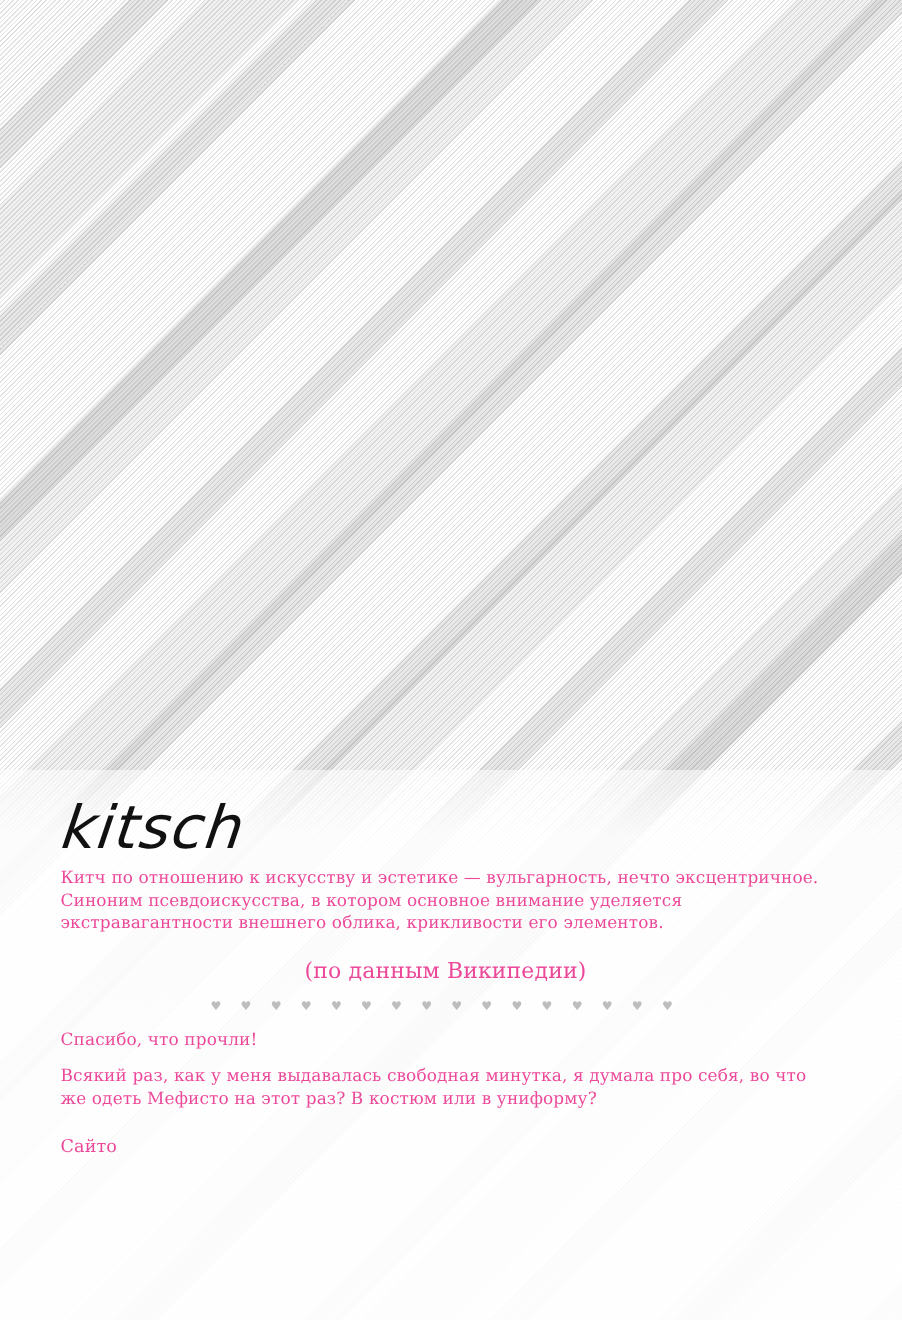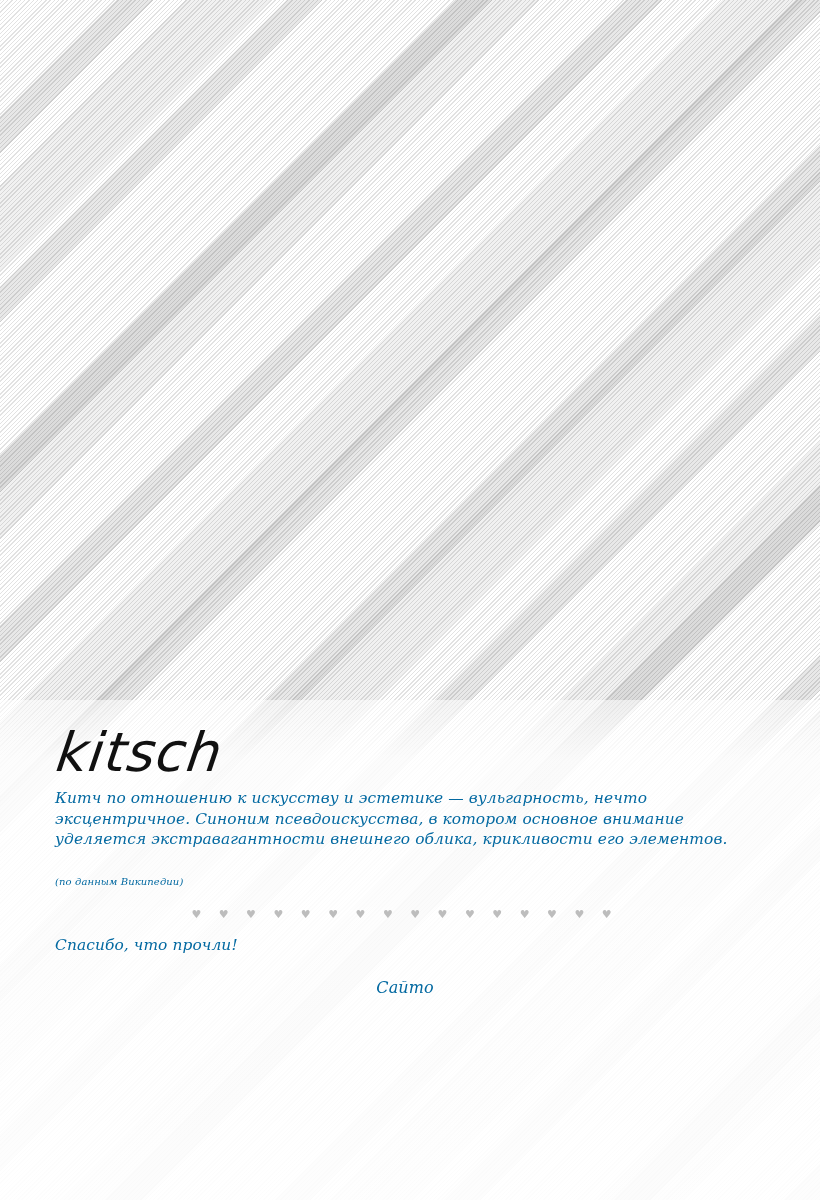--- a/index.html
+++ b/index.html
@@ -83,37 +83,36 @@
     font-size: 54px;
     line-height: 54px;
     letter-spacing: 1px;
     color: #111111;
     transform: skewX(-8deg);
     margin: 0 0 8px 2px;
   }
 
   .hand {
     font-family: "DejaVu Serif", serif;
-    font-style: italic;
-    color: #0369a1;
+    color: #ec4899;
     letter-spacing: 0.1px;
   }
 
   #definition {
     font-size: 15.4px;
     line-height: 20.5px;
     margin: 0;
     width: 700px;
     text-align: left;
   }
 
   #source {
-    font-size: 10px;
+    font-size: 20px;
     line-height: 20px;
-    text-align: left;
+    text-align: center;
     margin-top: 22px;
     width: 700px;
   }
 
   
   #divider {
     margin: 16px 0 14px 0;
     width: 700px;
     text-align: center;
     color: #bdbdbd;
@@ -127,21 +126,21 @@
     line-height: 21px;
     width: 700px;
   }
   #afterword p {
     margin: 12px 0 2px 0;
   }
 
   #signature {
     margin-top: 22px;
     width: 700px;
-    text-align: center;
+    text-align: left;
     font-size: 16px;
   }
 </style>
 </head>
 <body>
 
 <div id="page">
 
   <div id="stripes"></div>
   <div id="stripes2"></div>
@@ -152,18 +151,19 @@
     <div id="kitsch-title">kitsch</div>
 
     <div id="definition" class="hand">Китч по отношению к искусству и эстетике — вульгарность, нечто эксцентричное. Синоним псевдоискусства, в котором основное внимание уделяется экстравагантности внешнего облика, крикливости его элементов.</div>
 
     <div id="source" class="hand">(по данным Википедии)</div>
 
     <div id="divider">♥ ♥ ♥ ♥ ♥ ♥ ♥ ♥ ♥ ♥ ♥ ♥ ♥ ♥ ♥ ♥</div>
 
     <div id="afterword" class="hand">
       <p>Спасибо, что прочли!</p>
+      <p>Всякий раз, как  у  меня выдавалась свободная минутка, я думала про себя, во что же одеть Мефисто на этот раз? В костюм или в униформу?</p>
     </div>
 
     <div id="signature" class="hand">Сайто</div>
 
   </div>
 </div>
 
 </body></html>

